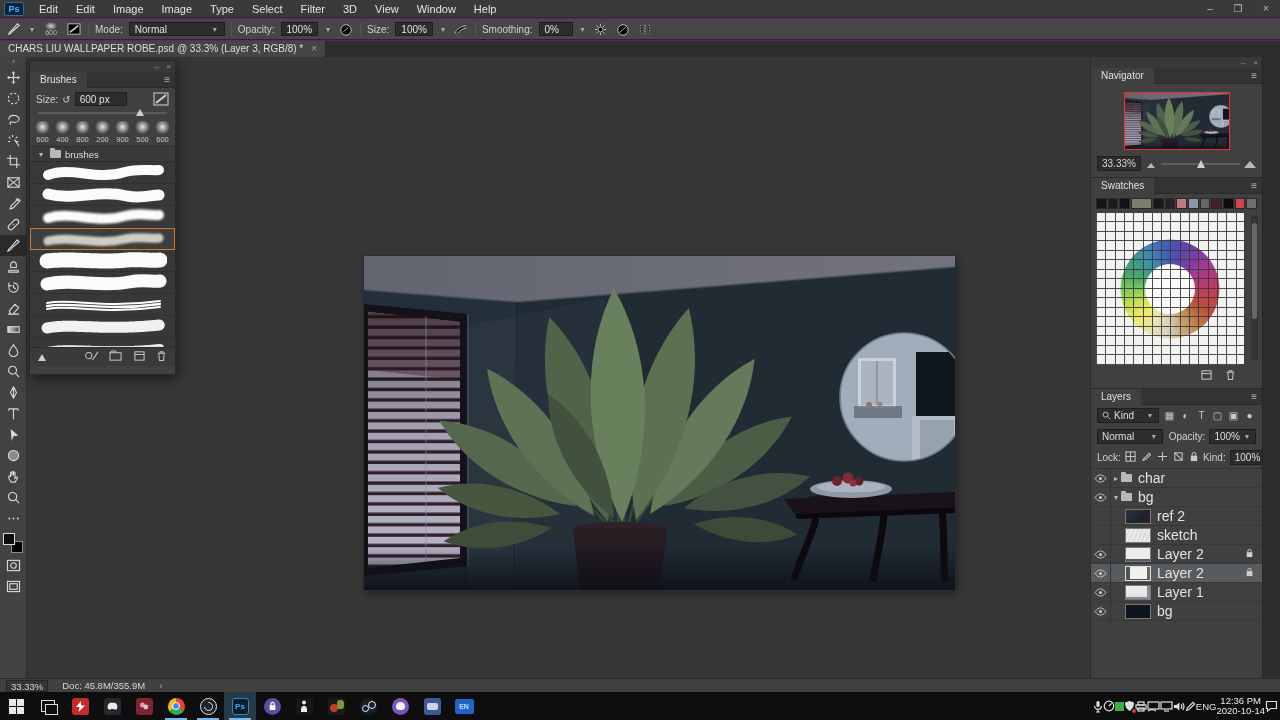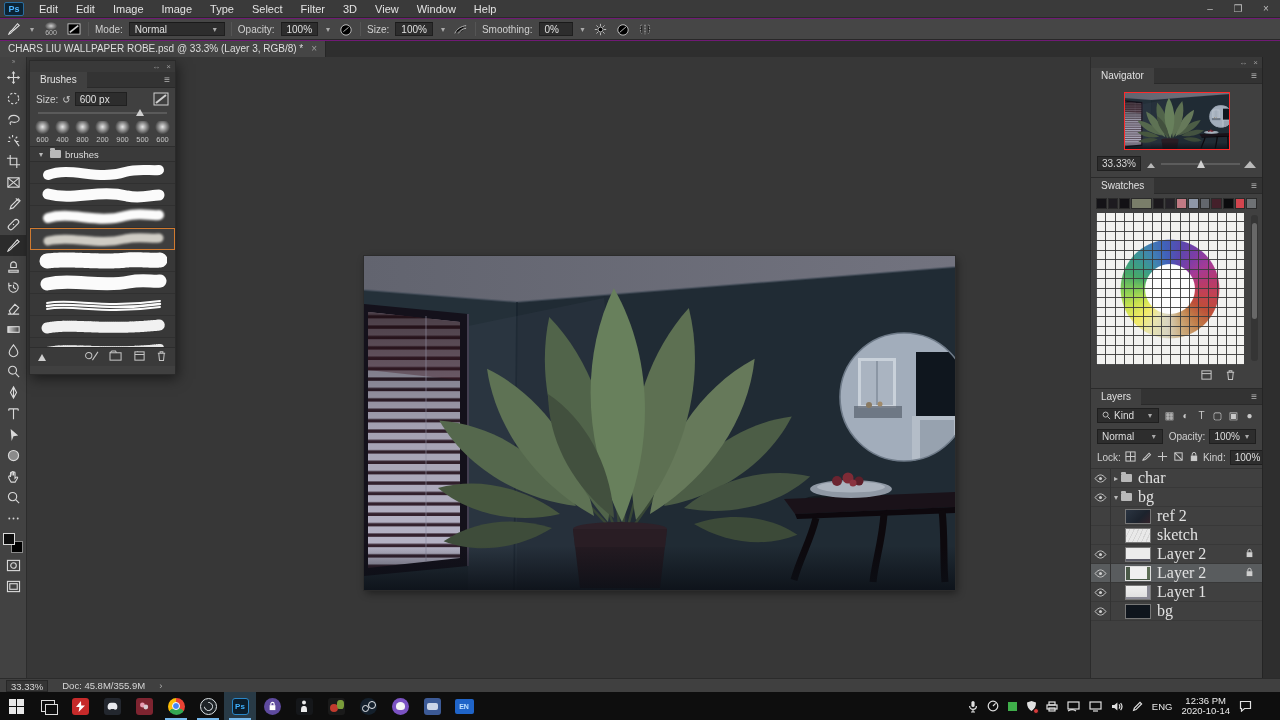--- a/index.html
+++ b/index.html
@@ -138,21 +138,21 @@
   .eye-cell { width:20px; height:19px; border-right:1px solid #333; display:flex; align-items:center; justify-content:center; flex:none; }
   .eye-cell svg { display:block; }
   .tri { width:10px; text-align:center; color:#b9b9b9; font-size:8px; flex:none; }
   .layer-thumb { width:26px; height:15px; border:1px solid #777; margin-right:6px; flex:none; }
   .thumb-ref2 { background:linear-gradient(135deg,#2b3542 0%, #1c232d 60%, #33222a 100%); }
   .thumb-sketch { background:repeating-linear-gradient(115deg,#e9e9e9 0 3px,#d6d6d6 3px 4px); }
   .thumb-l2 { background:#ececec; box-shadow:inset 0 -4px 0 -2px #5a5a66; }
   .thumb-l3 { background:#f0f0f0; box-shadow:inset 6px -3px 0 -2px #4a5a48, inset -9px 4px 0 -6px #5d6e55; }
   .thumb-l1 { background:linear-gradient(0deg,#dedede,#efefef); box-shadow:inset -5px -4px 0 -2px #8a8a95; }
   .thumb-bg { background:#0f151d; }
-  .layer-name { font-size:16px; color:#e2e2e2; white-space:nowrap;font-family:Liberation Serif, serif; }
+  .layer-name { font-size:14px; color:#e2e2e2; white-space:nowrap; }
   .layer-lock { margin-left:auto; margin-right:8px; }
   .layer-lock svg { stroke:#cfcfcf; fill:none; stroke-width:1.1; }
   .indent { width:14px; flex:none; }
   #layers-footer { position:absolute; left:0; right:0; bottom:0; height:22px; border-top:1px solid #2d2d2d;
                    display:flex; align-items:center; justify-content:flex-end; gap:9px; padding:0 10px; background:#3c3c3c; }
   #layers-footer svg { stroke:#c3c3c3; fill:none; stroke-width:1.1; }
   #layers-footer .fx { color:#c3c3c3; font-size:9px; font-style:italic; }
 
   
   #statusbar { position:absolute; left:0; top:678px; width:1280px; height:14px; background:#404040;
@@ -188,21 +188,21 @@
   .ico-fruit:after { content:""; position:absolute; right:1px; top:2px; width:7px; height:9px; border-radius:40%; background:#7a9c3a; }
   .ico-steam { width:17px; height:17px; border-radius:50%; background:#14202c; position:relative; }
   .ico-steam:before { content:""; position:absolute; left:8px; top:3px; width:6px; height:6px; border-radius:50%; border:1.5px solid #e6e9ec; }
   .ico-steam:after { content:""; position:absolute; left:2px; bottom:3px; width:5px; height:5px; border-radius:50%; border:1.5px solid #e6e9ec; }
   .ico-github { width:17px; height:17px; border-radius:50%; background:#7b52c2; position:relative; }
   .ico-github:before { content:""; position:absolute; left:4px; top:4px; width:9px; height:8px; border-radius:50% 50% 40% 40%; background:#f5f5f5; }
   .ico-movie { width:17px; height:17px; background:#3c5a96; border-radius:3px; position:relative; }
   .ico-movie:before { content:""; position:absolute; left:3px; top:5px; width:11px; height:7px; border-radius:2px; background:#cdd6e8; }
   .ico-ccblue { width:19px; height:15px; background:#1f64c8; border-radius:2px; display:flex; align-items:center; justify-content:center; color:#bfe0ff; font-size:7px; font-weight:bold; letter-spacing:0; }
 
-  #tray { margin-left:auto; display:flex; align-items:center; gap:9px; padding-right:28px; }
+  #tray { margin-left:auto; display:flex; align-items:center; padding-right:2px; }
   #tray svg { stroke:#e0e0e0; fill:none; stroke-width:1.2; display:block; }
   #tray .txt { color:#e6e6e6; font-size:9.5px; }
   #clock { text-align:center; line-height:10px; font-size:9.5px; color:#eaeaea; }
   .tray-green { width:9px; height:9px; background:#3fae4a; }
   .defender { position:relative; }
   .defender .dot { position:absolute; right:-2px; bottom:-2px; width:6px; height:6px; border-radius:50%; background:#d83b3b; border:1px solid #0e0e0e; }
 </style>
 </head>
 <body>
 

